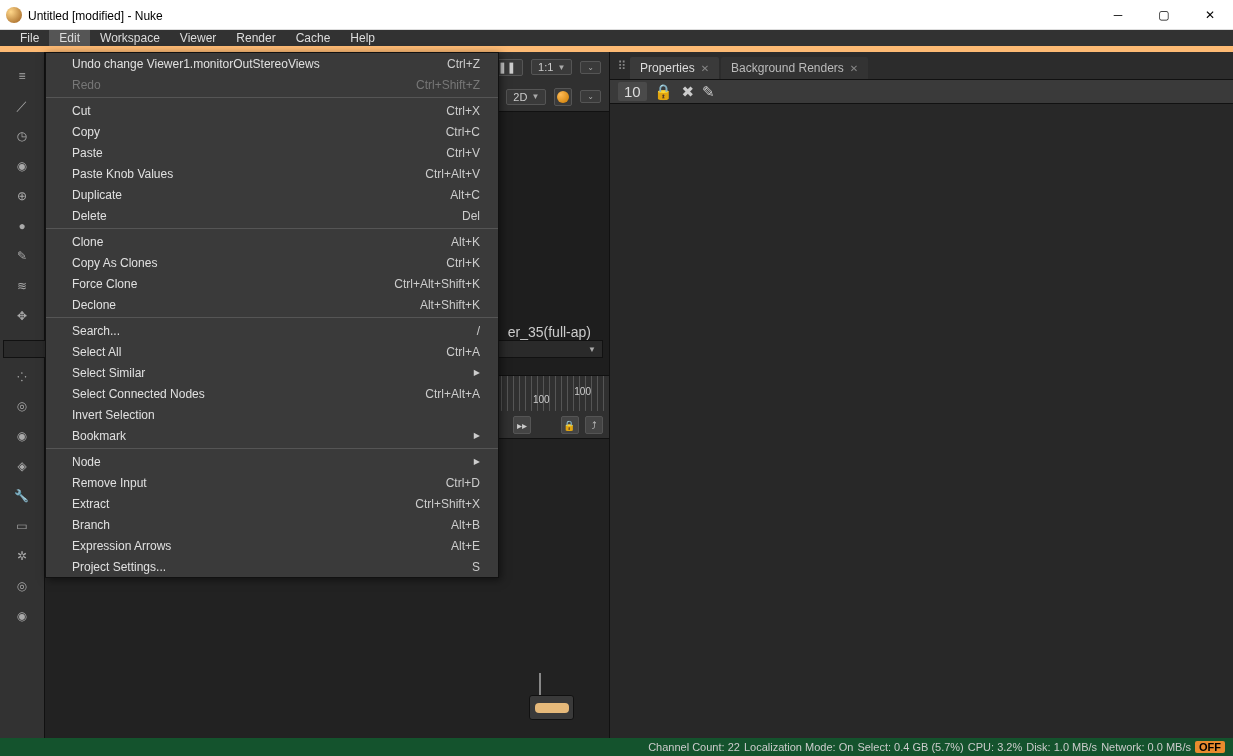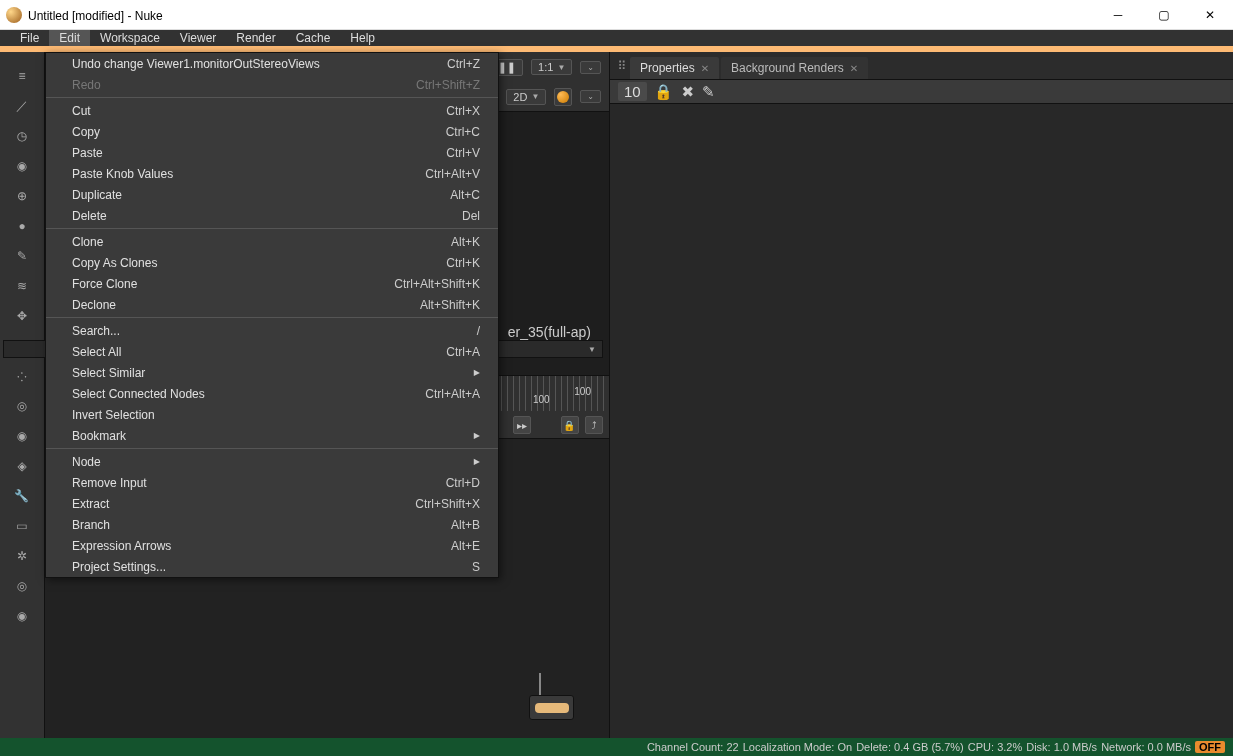--- a/index.html
+++ b/index.html
@@ -304,18 +304,18 @@
     </div>
     <div class="dd-item">
       <span>Project Settings...</span>
       <span class="dd-shortcut">S</span>
     </div>
   </div>
 
 <div class="statusbar">
   <span class="seg"><span>Channel Count:</span> <span>22</span></span>
   <span class="seg"><span>Localization Mode:</span> <span>On</span></span>
-  <span class="seg"><span>Delete:</span> <span>0.4 GB (5.7%)</span></span>
+  <span class="seg"><span>Select:</span> <span>0.4 GB (5.7%)</span></span>
   <span class="seg"><span>CPU:</span> <span>3.2%</span></span>
   <span class="seg"><span>Disk:</span> <span>1.0 MB/s</span></span>
   <span class="seg"><span>Network:</span> <span>0.0 MB/s</span></span>
   <span class="status-off">OFF</span>
 </div>
 
 </body></html>

